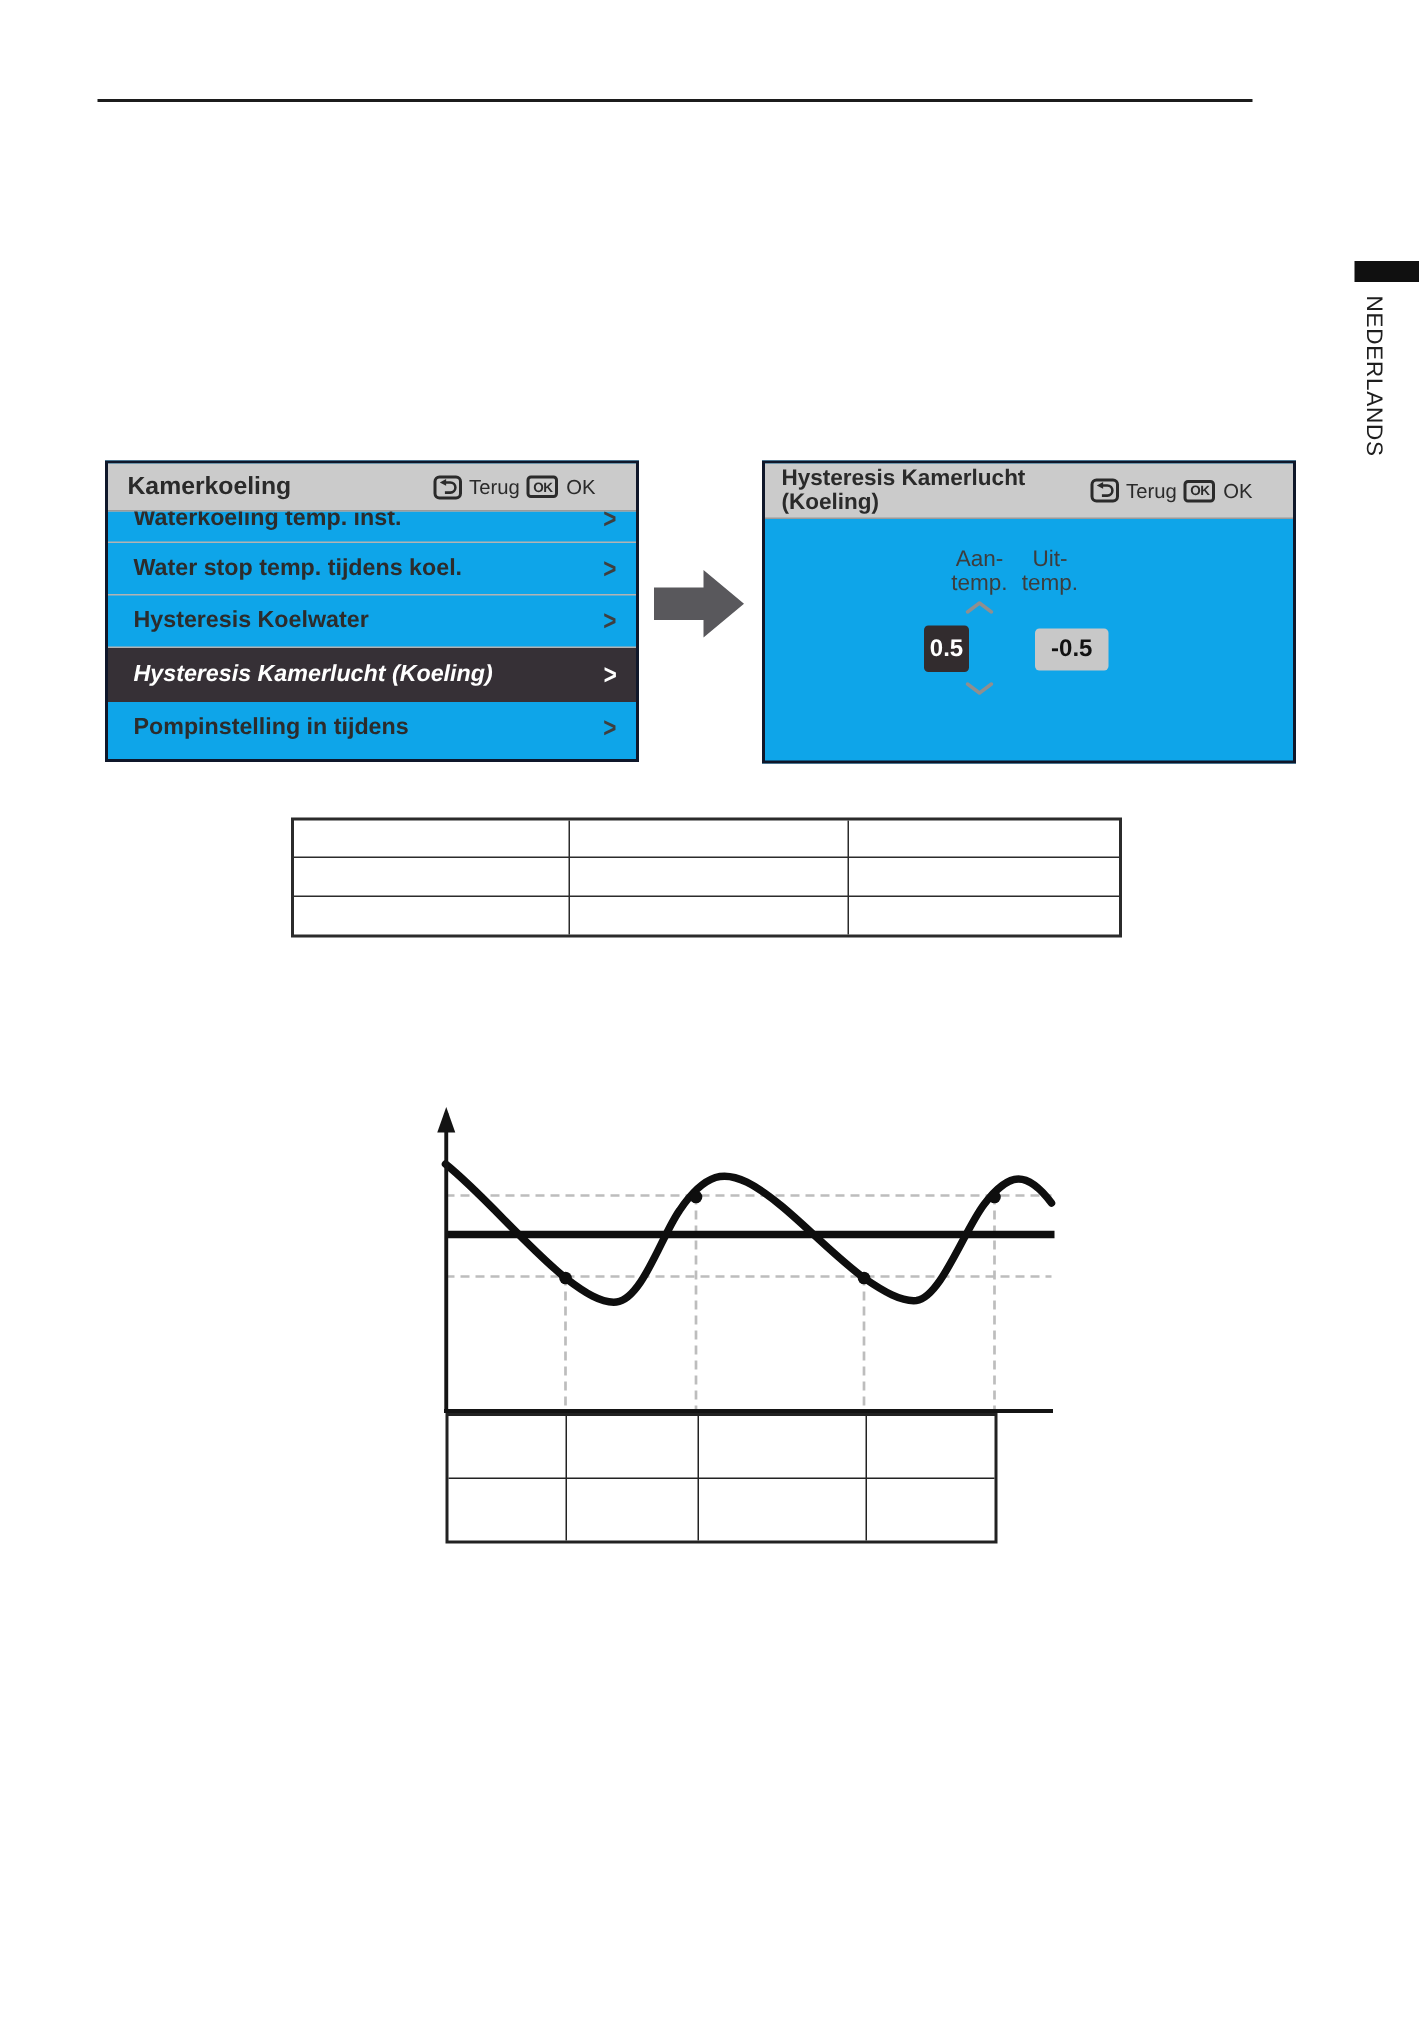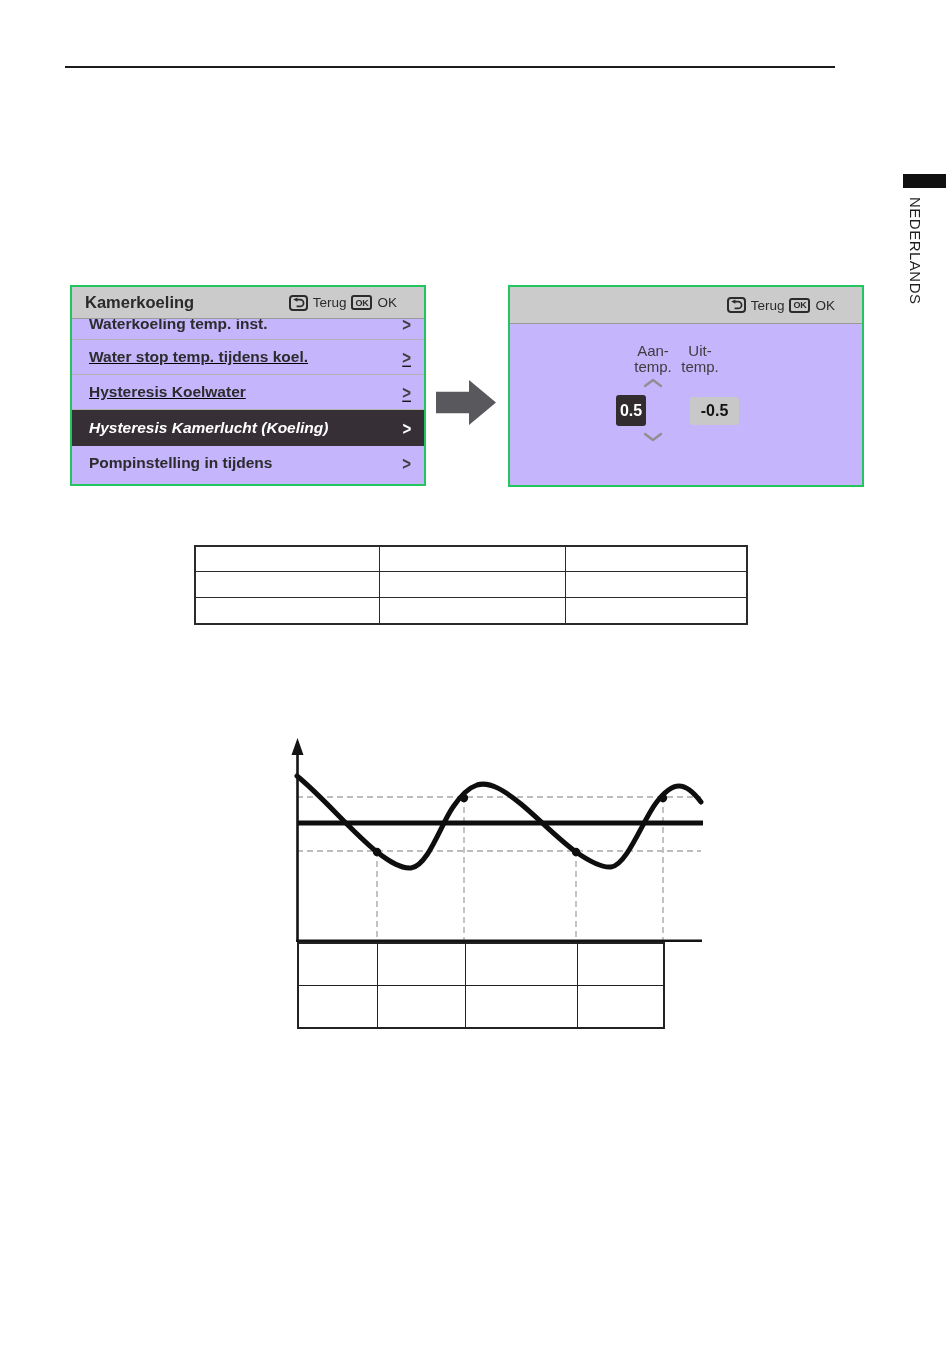--- a/index.html
+++ b/index.html
@@ -9,41 +9,41 @@
 
   
   .top-rule { position:absolute; left:65px; top:66px; width:770px; height:2px; background:#1c1c1c; }
 
   
   .lang-tab { position:absolute; left:903px; top:174px; width:43px; height:14px; background:#101010; }
   .lang-text { position:absolute; left:907px; top:197px; writing-mode:vertical-rl; text-orientation:mixed;
                font-size:15px; letter-spacing:0.5px; color:#1e1e1e; }
 
   
-  .screen { position:absolute; background:#c4b5fd; border:2px solid #22c55e; }
+  .screen { position:absolute; background:#0ea5e9; border:2px solid #0f172a;margin-top:22px; }
   .screen-header { background:#cbcbcb; border-bottom:1px solid #9a9a9a; display:flex; align-items:center; }
   .nav-group { margin-left:auto; display:flex; align-items:center; gap:4px; padding-right:26px;
                color:#2b2b2b; font-size:13.5px; white-space:nowrap; }
   .icon-box { display:flex; align-items:center; justify-content:center; border:2px solid #2b2b2b;
               border-radius:4px; background:transparent; }
   .back-box { width:19px; height:16px; }
   .ok-box { width:21px; height:15px; font-size:9px; font-weight:bold; letter-spacing:-0.3px; border-radius:3px; }
   .nav-label { padding:0 1px; }
 
   
   .menu-screen { left:70px; top:285px; width:356px; height:201px; }
   .menu-screen .screen-header { height:32px; }
   .menu-title { font-size:16.5px; font-weight:bold; color:#2a2a2a; padding-left:13px; }
   .menu-list { display:flex; flex-direction:column; height:165px; }
   .menu-row { border-bottom:1px solid #b3b3b3; overflow:hidden; }
   .row-inner { display:flex; align-items:center; padding:0 13px 0 17px; font-weight:bold;
                font-size:15.5px; color:#2c2c2c; height:34px; }
   .menu-row.clipped { height:21px; }
   .menu-row.clipped .row-inner { margin-top:-12px;gap:32px; }
-  .menu-row.r { height:35px;text-decoration:underline; }
+  .menu-row.r { height:35px; }
   .menu-row.selected { height:36px; background:#363036; border-bottom:none; }
   .menu-row.selected .row-inner { color:#fff; height:36px;font-style:italic; }
   .menu-row.last { flex:1; border-bottom:none; }
   .chev { margin-left:auto; font-size:15px; color:#3f3f3f; font-weight:bold; transform:scaleY(1.25); }
   .menu-row.selected .chev { color:#fff; }
 
   
   .step-arrow { position:absolute; left:436px; top:379px; width:60px; height:47px; background:#59585c;
                 clip-path:polygon(0% 27%, 55% 27%, 55% 2%, 100% 50%, 55% 98%, 55% 73%, 0% 73%); }
 
@@ -138,20 +138,24 @@
           <span class="chev">&gt;</span>
         </div>
       </div>
     </div>
   </div>
 
   <div class="step-arrow"></div>
 
   <div class="screen detail-screen">
     <div class="screen-header">
+      <div class="detail-title">
+        <div>Hysteresis Kamerlucht</div>
+        <div>(Koeling)</div>
+      </div>
       <div class="nav-group">
         <span class="icon-box back-box">
           <svg width="13" height="12" viewBox="0 0 13 12">
             <path d="M5 2.6 H8.2 A3.4 3.4 0 0 1 11.6 6 V6 A3.4 3.4 0 0 1 8.2 9.4 H4.6" fill="none" stroke="#2b2b2b" stroke-width="1.7"></path>
             <polygon points="5.4,0.4 5.4,4.8 1.2,2.6" fill="#2b2b2b"></polygon>
           </svg>
         </span>
         <span class="nav-label">Terug</span>
         <span class="icon-box ok-box">OK</span>
         <span class="nav-label">OK</span>

